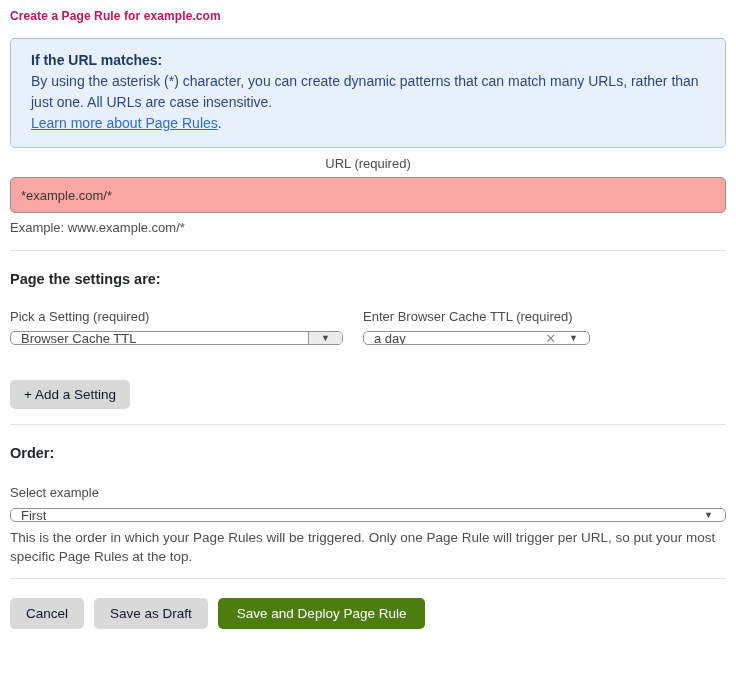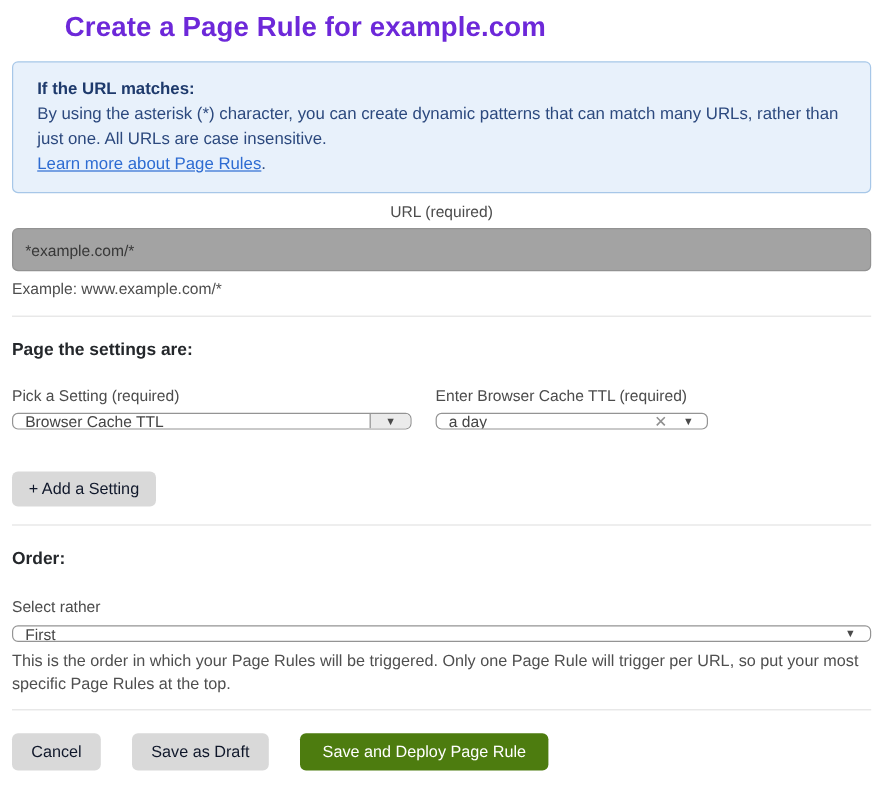--- a/index.html
+++ b/index.html
@@ -5,25 +5,24 @@
   * { box-sizing: border-box; margin: 0; padding: 0; }
   html, body { width: 736px; height: 676px; background: #ffffff; }
   body {
     font-family: "Liberation Sans", sans-serif;
     color: #333;
     overflow: hidden;
   }
   .container { padding: 9px 10px 0 10px; }
 
   .page-title {
-    font-size: 23px;
+    font-size: 12px;
     font-weight: 700;
-    color: #6d28d9;
+    color: #be185d;
     letter-spacing: 0.1px;
-    margin-left: 44px;
   }
 
   .info-box {
     margin-top: 15px;
     background: #e8f1fb;
     border: 1px solid #a7c7e8;
     border-radius: 5px;
     padding: 11px 20px 13px 20px;
     font-size: 14px;
     line-height: 21px;
@@ -48,21 +47,21 @@
   .text-input {
     margin-top: 6px;
     width: 100%;
     height: 36px;
     border: 1px solid #929292;
     border-radius: 5px;
     padding: 15px 10px;
     font-size: 13px;
     color: #383838;
     font-family: "Liberation Sans", sans-serif;
-    background: #a3a3a3;
+    background: #fca5a5;
     outline: none;
   }
   .helper-text {
     margin-top: 7px;
     font-size: 13px;
     color: #4e4e4e;
   }
 
   .divider {
     border: none;
@@ -160,21 +159,21 @@
   .order-helper {
     margin-top: 6px;
     font-size: 13.5px;
     line-height: 19px;
     color: #4f4f4f;
   }
   .order-divider { margin-top: 12px; }
 
   .actions-row {
     display: flex;
-    gap: 26px;
+    gap: 10px;
     margin-top: 19px;
   }
   .actions-row .btn { padding: 8px 16px; }
   .btn-primary {
     background: #4d7c0f;
     color: #ffffff;
     padding: 8px 19px !important;
   }
 </style>
 </head>
@@ -219,21 +218,21 @@
       </div>
     </div>
   </div>
 
   <button class="btn btn-gray add-setting-btn">+ Add a Setting</button>
 
   <hr class="divider">
 
   <div class="section-heading">Order:</div>
 
-  <div class="field-label order-label">Select rather</div>
+  <div class="field-label order-label">Select example</div>
   <div class="select-box order-select">
     <div class="select-value">First</div>
     <div class="select-plain-arrow">
       <span class="caret">▼</span>
     </div>
   </div>
   <div class="order-helper">This is the order in which your Page Rules will be triggered. Only one Page Rule will trigger per URL, so put your most specific Page Rules at the top.</div>
 
   <hr class="divider order-divider">
 

